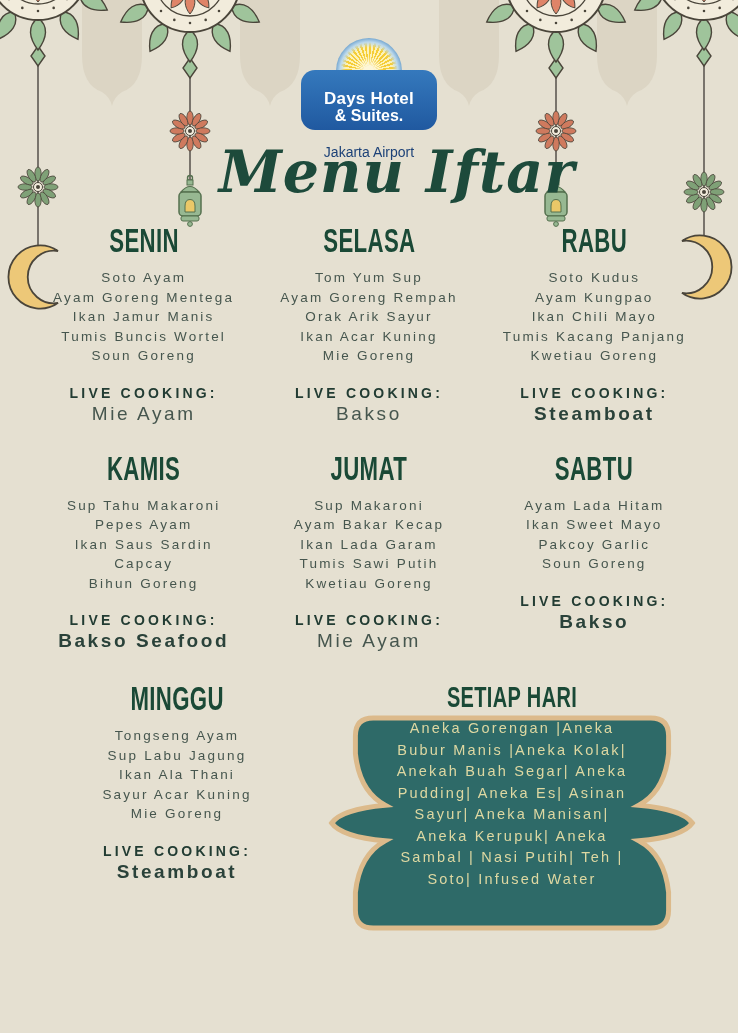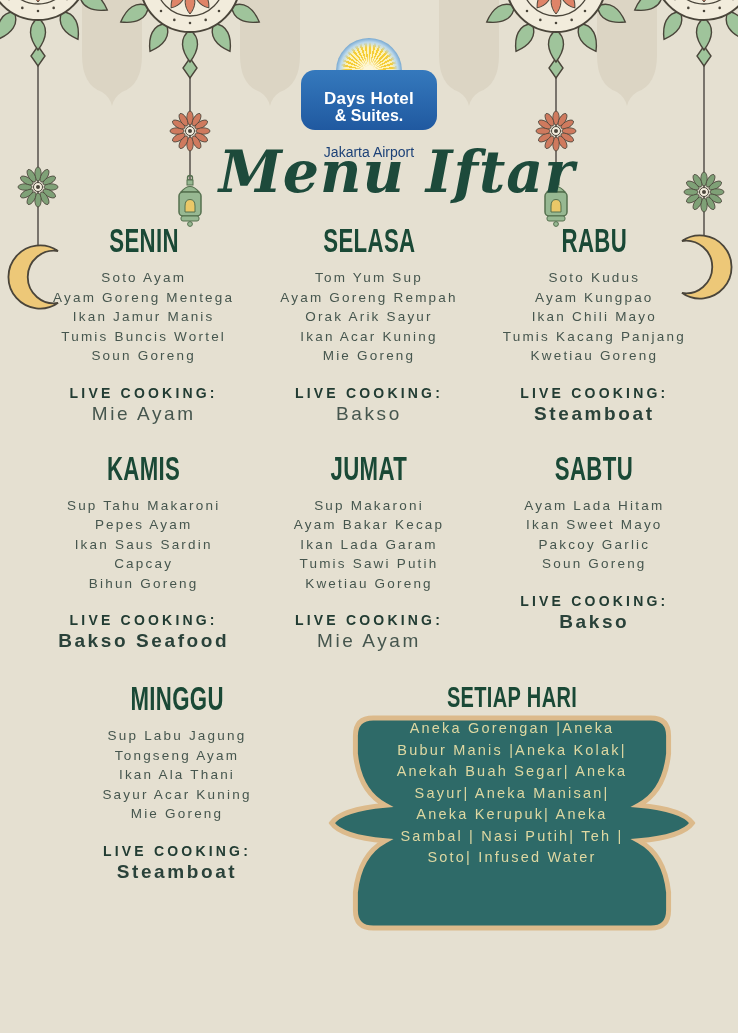--- a/index.html
+++ b/index.html
@@ -292,41 +292,42 @@
         <div class="live-label">LIVE COOKING:</div>
         <div class="live-value" data-weight="bold">Bakso</div>
       </div>
     </div>
   </div>
 
   <div class="row3">
     <div class="day-card">
       <h2 class="day-name"><span class="cond">MINGGU</span></h2>
       <div class="menu-items">
+        <div class="menu-item">Tongseng Ayam</div>
         <div class="menu-item">Sup Labu Jagung</div>
-        <div class="menu-item">Tongseng Ayam</div>
         <div class="menu-item">Ikan Ala Thani</div>
         <div class="menu-item">Sayur Acar Kuning</div>
         <div class="menu-item">Mie Goreng</div>
       </div>
       <div class="live">
         <div class="live-label">LIVE COOKING:</div>
         <div class="live-value" data-weight="bold">Steamboat</div>
       </div>
     </div>
 
     <div class="daily">
       <div class="daily-heading"><span class="cond">SETIAP HARI</span></div>
       <svg class="daily-frame" width="378" height="222" viewBox="0 0 380 224">
         <path d="M 50,6 H 330 Q 348,6 348,24 V 42 Q 344,80 318,94 Q 362,98 372,112 Q 362,126 318,130 Q 344,144 348,182 V 200 Q 348,218 330,218 H 50 Q 32,218 32,200 V 182 Q 36,144 62,130 Q 18,126 8,112 Q 18,98 62,94 Q 36,80 32,42 V 24 Q 32,6 50,6 Z" fill="var(--panel-teal)" stroke="var(--panel-border)" stroke-width="5"></path>
       </svg>
       <div class="daily-lines">
         <div>Aneka Gorengan |Aneka</div>
         <div>Bubur Manis |Aneka Kolak|</div>
         <div>Anekah Buah Segar| Aneka</div>
+        <div>Pudding| Aneka Es| Asinan</div>
         <div>Sayur| Aneka Manisan|</div>
         <div>Aneka Kerupuk| Aneka</div>
         <div>Sambal | Nasi Putih| Teh |</div>
         <div>Soto| Infused Water</div>
       </div>
     </div>
   </div>
 
 </div>
 

